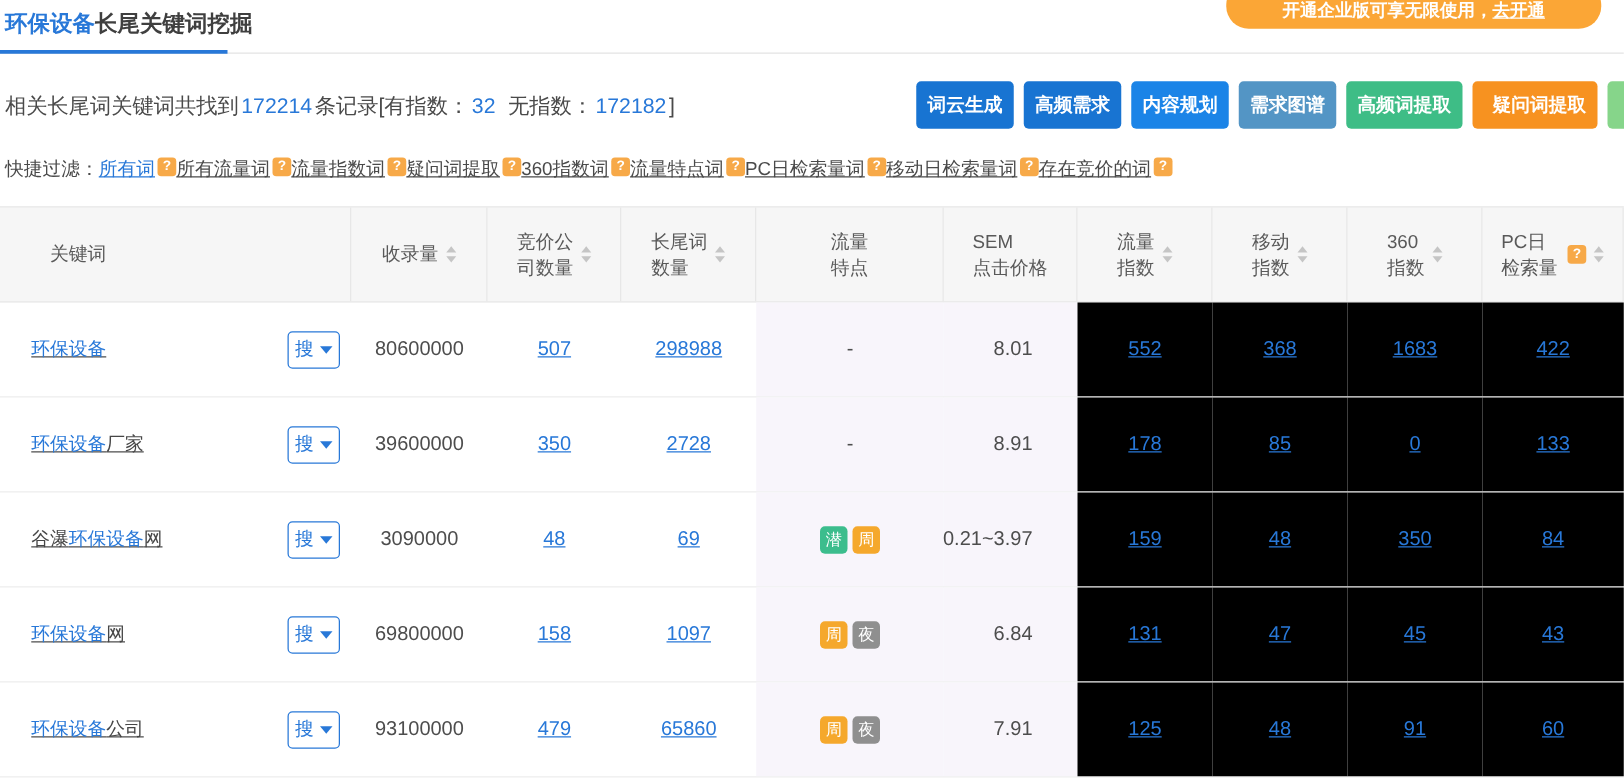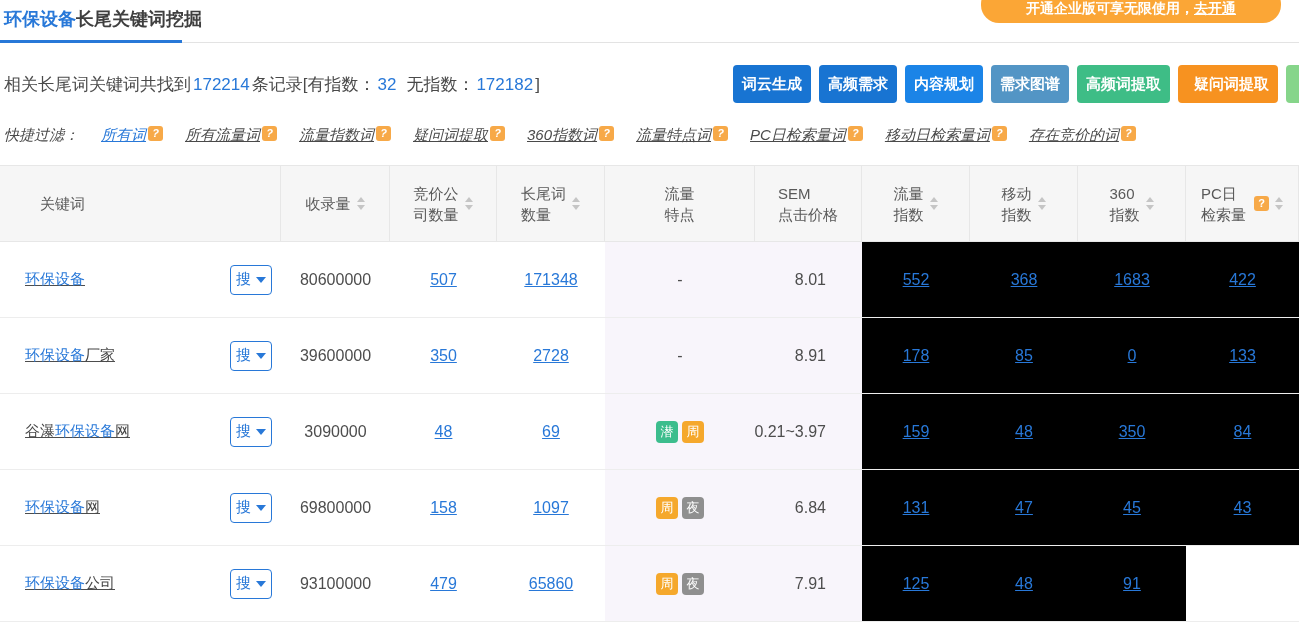--- a/index.html
+++ b/index.html
@@ -24,22 +24,22 @@
   .stats .num { color:#2878d8; margin:0 2px; }
   .stats .sep2 { margin-left:8px; }
 
   .actions { position:absolute; left:733px; top:65px; display:flex; gap:8px; }
   .action-btn { height:38px; border:none; border-radius:4px; color:#fff; font-size:15px; font-weight:bold;
     padding:0 9px; cursor:pointer; white-space:nowrap;
     font-family:"Liberation Sans", sans-serif; }
   .action-btn.partial { width:40px; padding:0; }
 
   
-  .filters { position:absolute; left:4px; top:126px; display:flex; align-items:center; gap:22px;
-    font-size:15px; color:#4a4a4a; white-space:nowrap;font-style:italic; }
+  .filters { position:absolute; left:4px; top:126px; display:flex; align-items:center; 
+    font-size:15px; color:#4a4a4a; white-space:nowrap; }
   .filter-item { display:inline-flex; align-items:flex-start; }
   .filter-link { color:#4a4a4a; text-decoration:underline; }
   .filter-link.active { color:#2878d8; }
   .help-badge { display:inline-block; width:15px; height:15px; margin-left:2px; border-radius:3px;
     background:#f7a948; color:#fff; font-size:11px; font-weight:bold; text-align:center; line-height:15px; }
 
   
   .table { position:absolute; left:0; top:165px; width:1299px; }
   .thead { display:flex; height:77px; background:#f6f6f6; border-top:1px solid #e7e7e7; border-bottom:1px solid #e7e7e7; }
   .th { display:flex; align-items:center; justify-content:center; gap:6px;
@@ -218,21 +218,21 @@
             <span class="caret-down"></span>
           </button>
         </div>
         <div class="td c1">
           <span>80600000</span>
         </div>
         <div class="td c2">
           <a class="num-link">507</a>
         </div>
         <div class="td c3">
-          <a class="num-link">171348</a>
+          <a class="num-link">298988</a>
         </div>
         <div class="td c4">
           <span>-</span>
         </div>
         <div class="td c5">
           <span>8.01</span>
         </div>
         <div class="td c6">
           <a class="num-link">552</a>
         </div>
@@ -382,15 +382,18 @@
         </div>
         <div class="td c6">
           <a class="num-link">125</a>
         </div>
         <div class="td c7">
           <a class="num-link">48</a>
         </div>
         <div class="td c8">
           <a class="num-link">91</a>
         </div>
+        <div class="td c9">
+          <a class="num-link">60</a>
+        </div>
       </div>
     </div>
 </div>
 
 </body></html>

